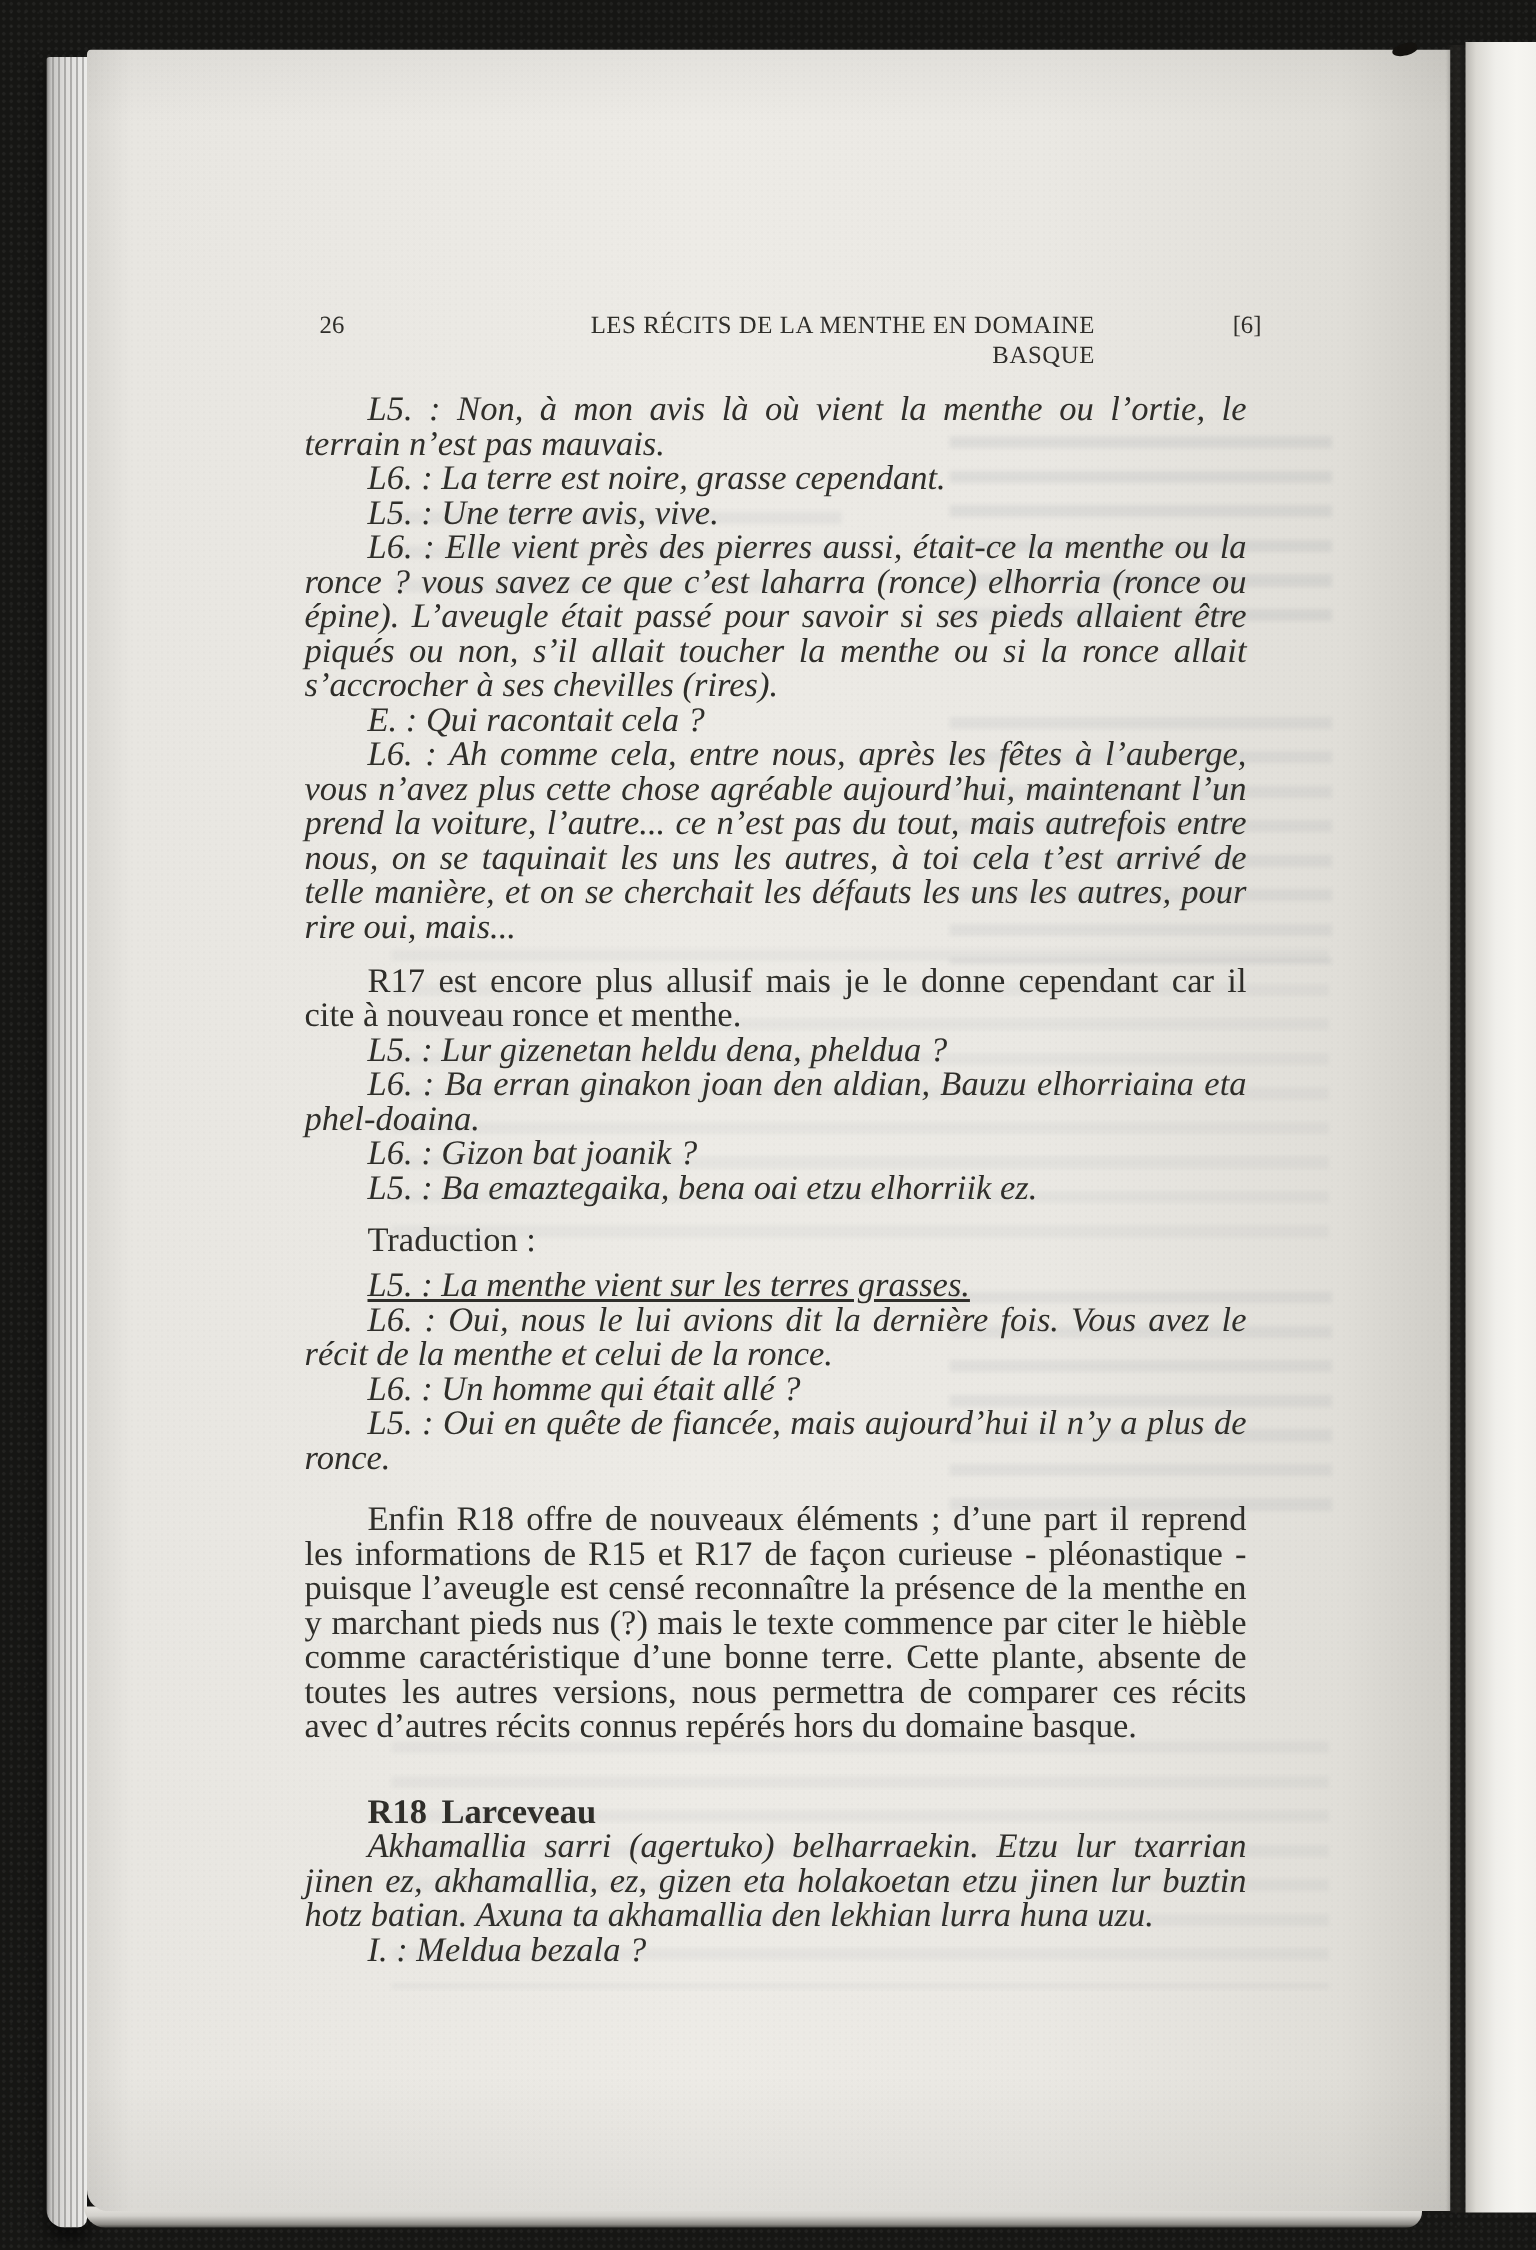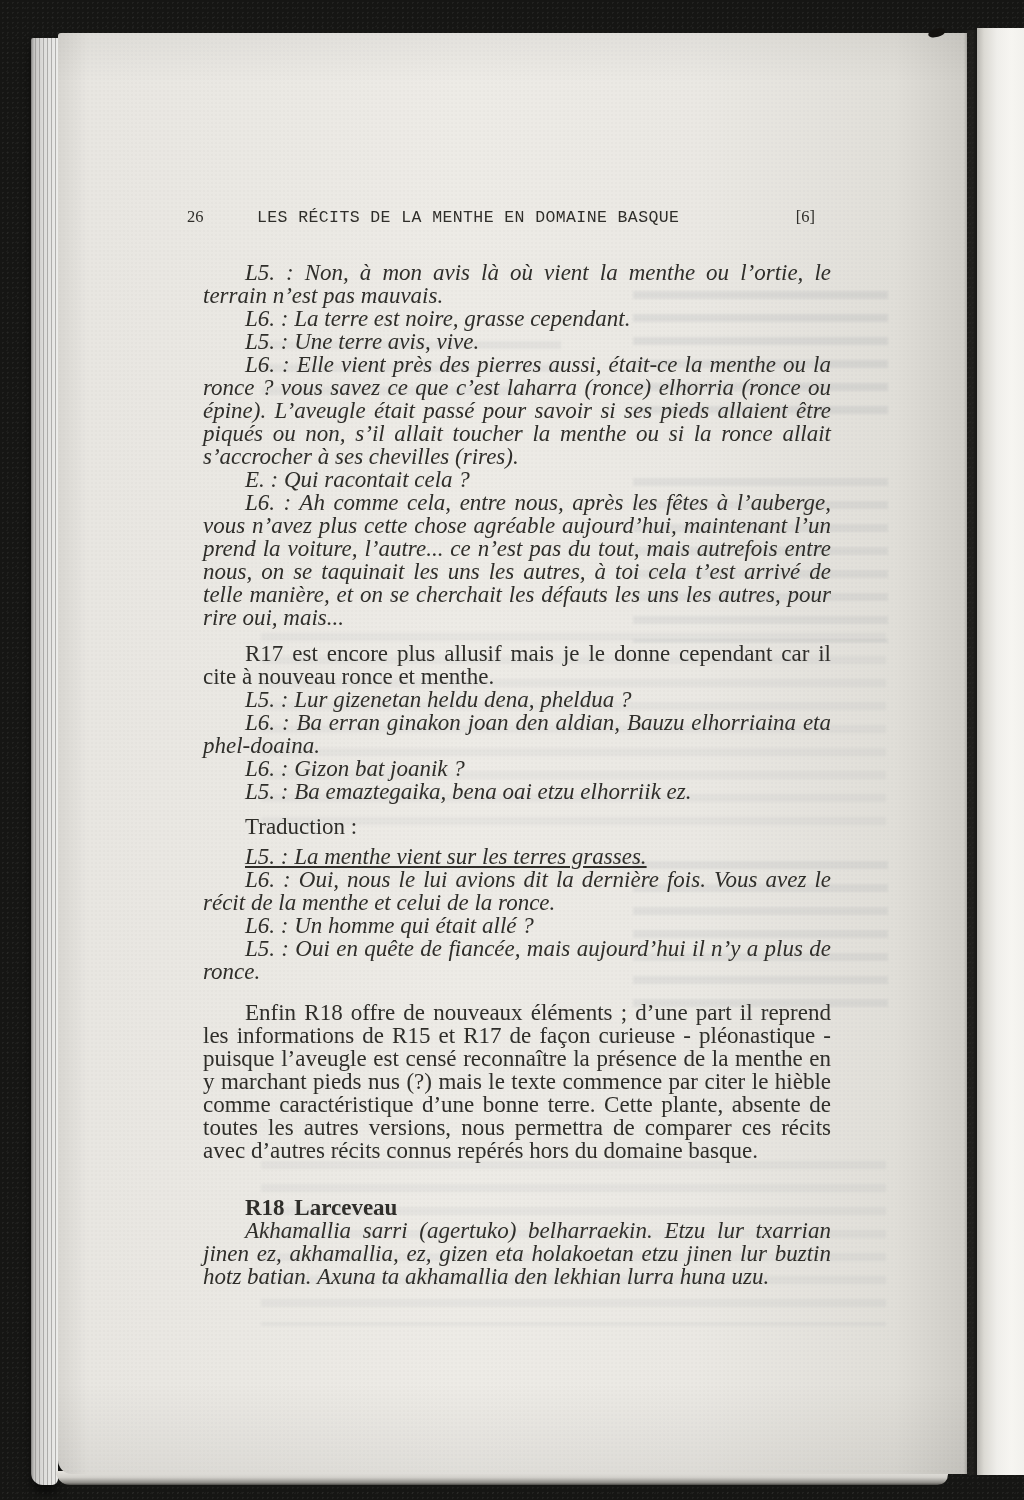--- a/index.html
+++ b/index.html
@@ -82,28 +82,29 @@
   }
   .ghost.g1 { left: 575px; top: 258px; width: 255px; height: 130px; }
   .ghost.g2 { left: 203px; top: 308px; width: 300px; height: 60px; opacity: 0.4; }
   .ghost.g3 { left: 575px; top: 445px; width: 255px; height: 165px; opacity: 0.45; }
   .ghost.g4 { left: 203px; top: 600px; width: 625px; height: 200px; opacity: 0.30; }
   .ghost.g5 { left: 575px; top: 828px; width: 255px; height: 150px; opacity: 0.45; }
   .ghost.g6 { left: 203px; top: 1128px; width: 625px; height: 165px; opacity: 0.32; }
 
   
   .running-header {
-    position: absolute; left: 129px; top: 174px;
+    position: absolute; left: 155px; top: 174px;
     width: 628px; height: 23px;
     display: flex; align-items: baseline;
     font-size: 16.5px; color: #2f2e2a;
     z-index: 2;
+    gap: 41px;
   }
   .running-header .pagenum { width: 70px; text-align: left; }
-  .running-header .title   { flex: 1; text-align: left; letter-spacing: 0.4px; font-family: Liberation Mono, monospace; }
+  .running-header .title   { flex: 1; text-align: right; letter-spacing: 0.4px; }
   .running-header .colref  { width: 70px; text-align: right; }
 
   
   .text-column {
     position: absolute; left: 145px; top: 228px;
     width: 628px;
     color: #2f2e2a;
     font-size: 23px; line-height: 23px;
     z-index: 2;
   }
@@ -157,18 +158,19 @@
     <p class="dialogue">L6. : Gizon bat joanik ?</p>
     <p class="dialogue">L5. : Ba emaztegaika, bena oai etzu elhorriik ez.</p>
     <p class="label mt-lbl">Traduction :</p>
     <p class="dialogue mt-al">L5. : La menthe vient sur les terres grasses.</p>
     <p class="dialogue">L6. : Oui, nous le lui avions dit la dernière fois. Vous avez le récit de la menthe et celui de la ronce.</p>
     <p class="dialogue">L6. : Un homme qui était allé ?</p>
     <p class="dialogue">L5. : Oui en quête de fiancée, mais aujourd’hui il n’y a plus de ronce.</p>
     <p class="commentary mt-md">Enfin R18 offre de nouveaux éléments ; d’une part il reprend les informations de R15 et R17 de façon curieuse - pléonastique - puisque l’aveugle est censé reconnaître la présence de la menthe en y marchant pieds nus (?) mais le texte commence par citer le hièble comme caractéristique d’une bonne terre. Cette plante, absente de toutes les autres versions, nous permettra de comparer ces récits avec d’autres récits connus repérés hors du domaine basque.</p>
     <p class="heading mt-xl">R18 Larceveau</p>
     <p class="dialogue">Akhamallia sarri (agertuko) belharraekin. Etzu lur txarrian jinen ez, akhamallia, ez, gizen eta holakoetan etzu jinen lur buztin hotz batian. Axuna ta akhamallia den lekhian lurra huna uzu.</p>
+    <p class="dialogue">I. : Meldua bezala ?</p>
   </div>
 </div>
 
 <div class="gutter"></div>
 <div class="facing-page"></div>
 <div class="ink-mark"></div>
 
 </body></html>

